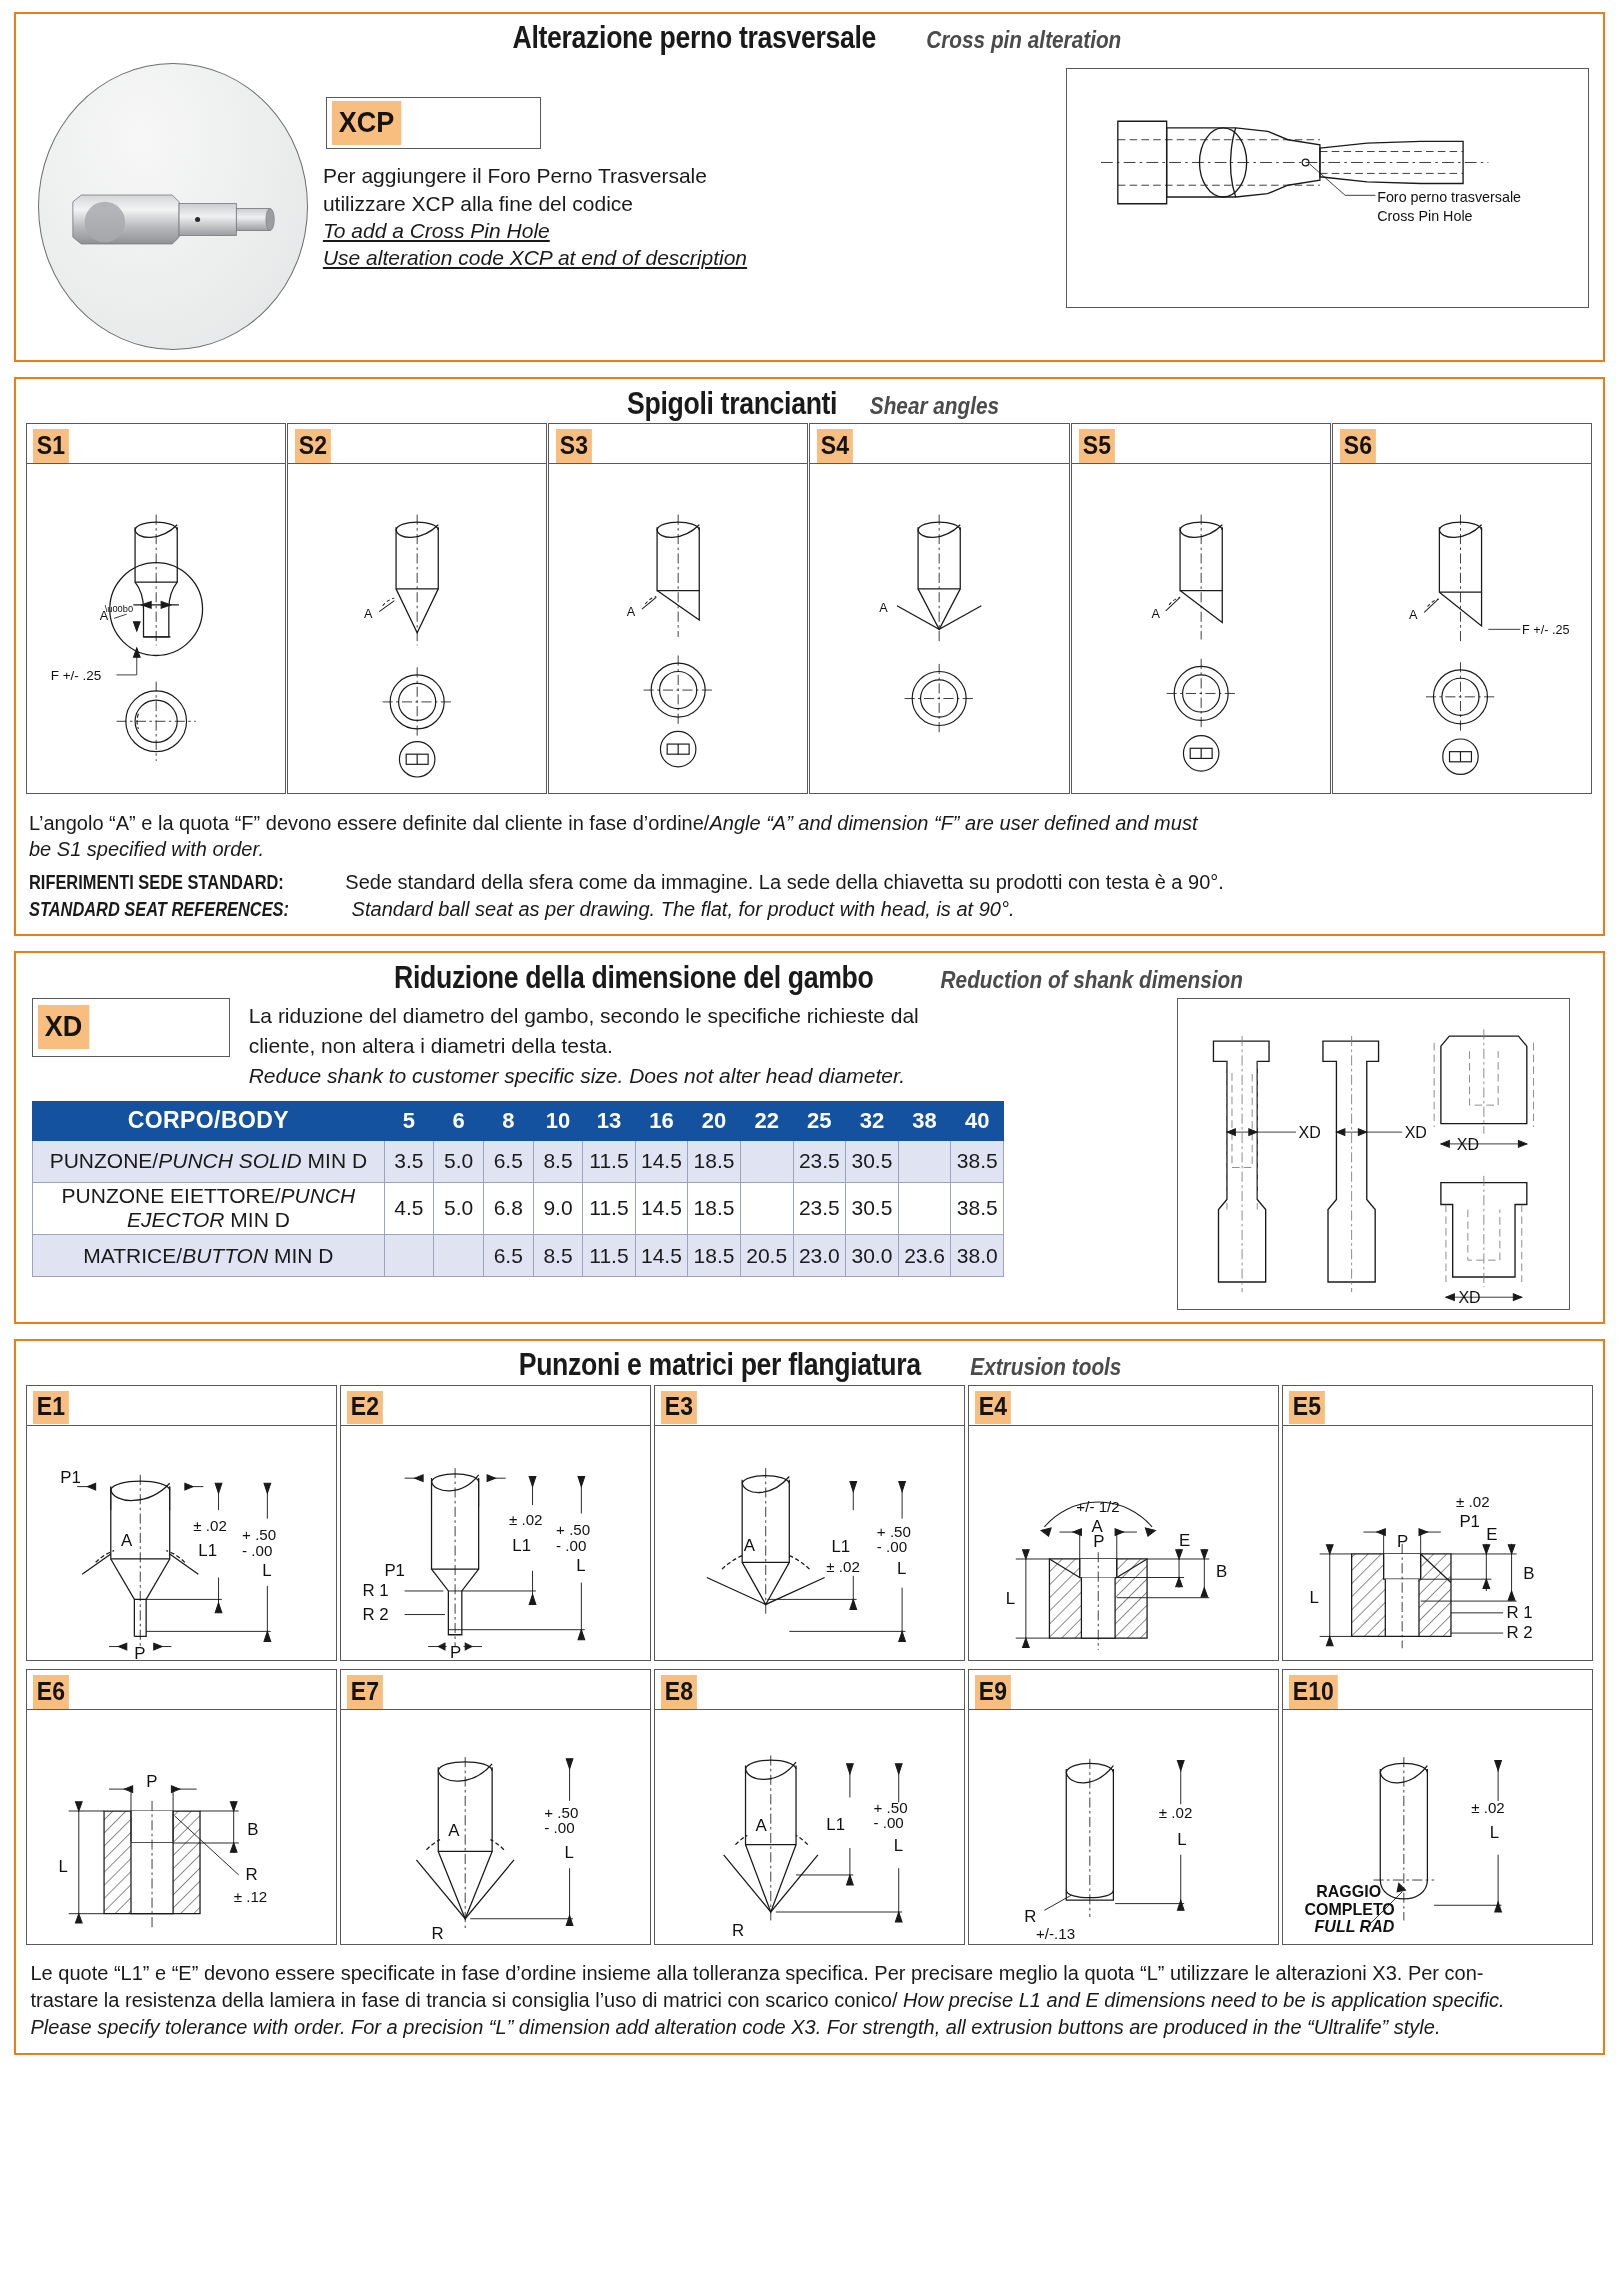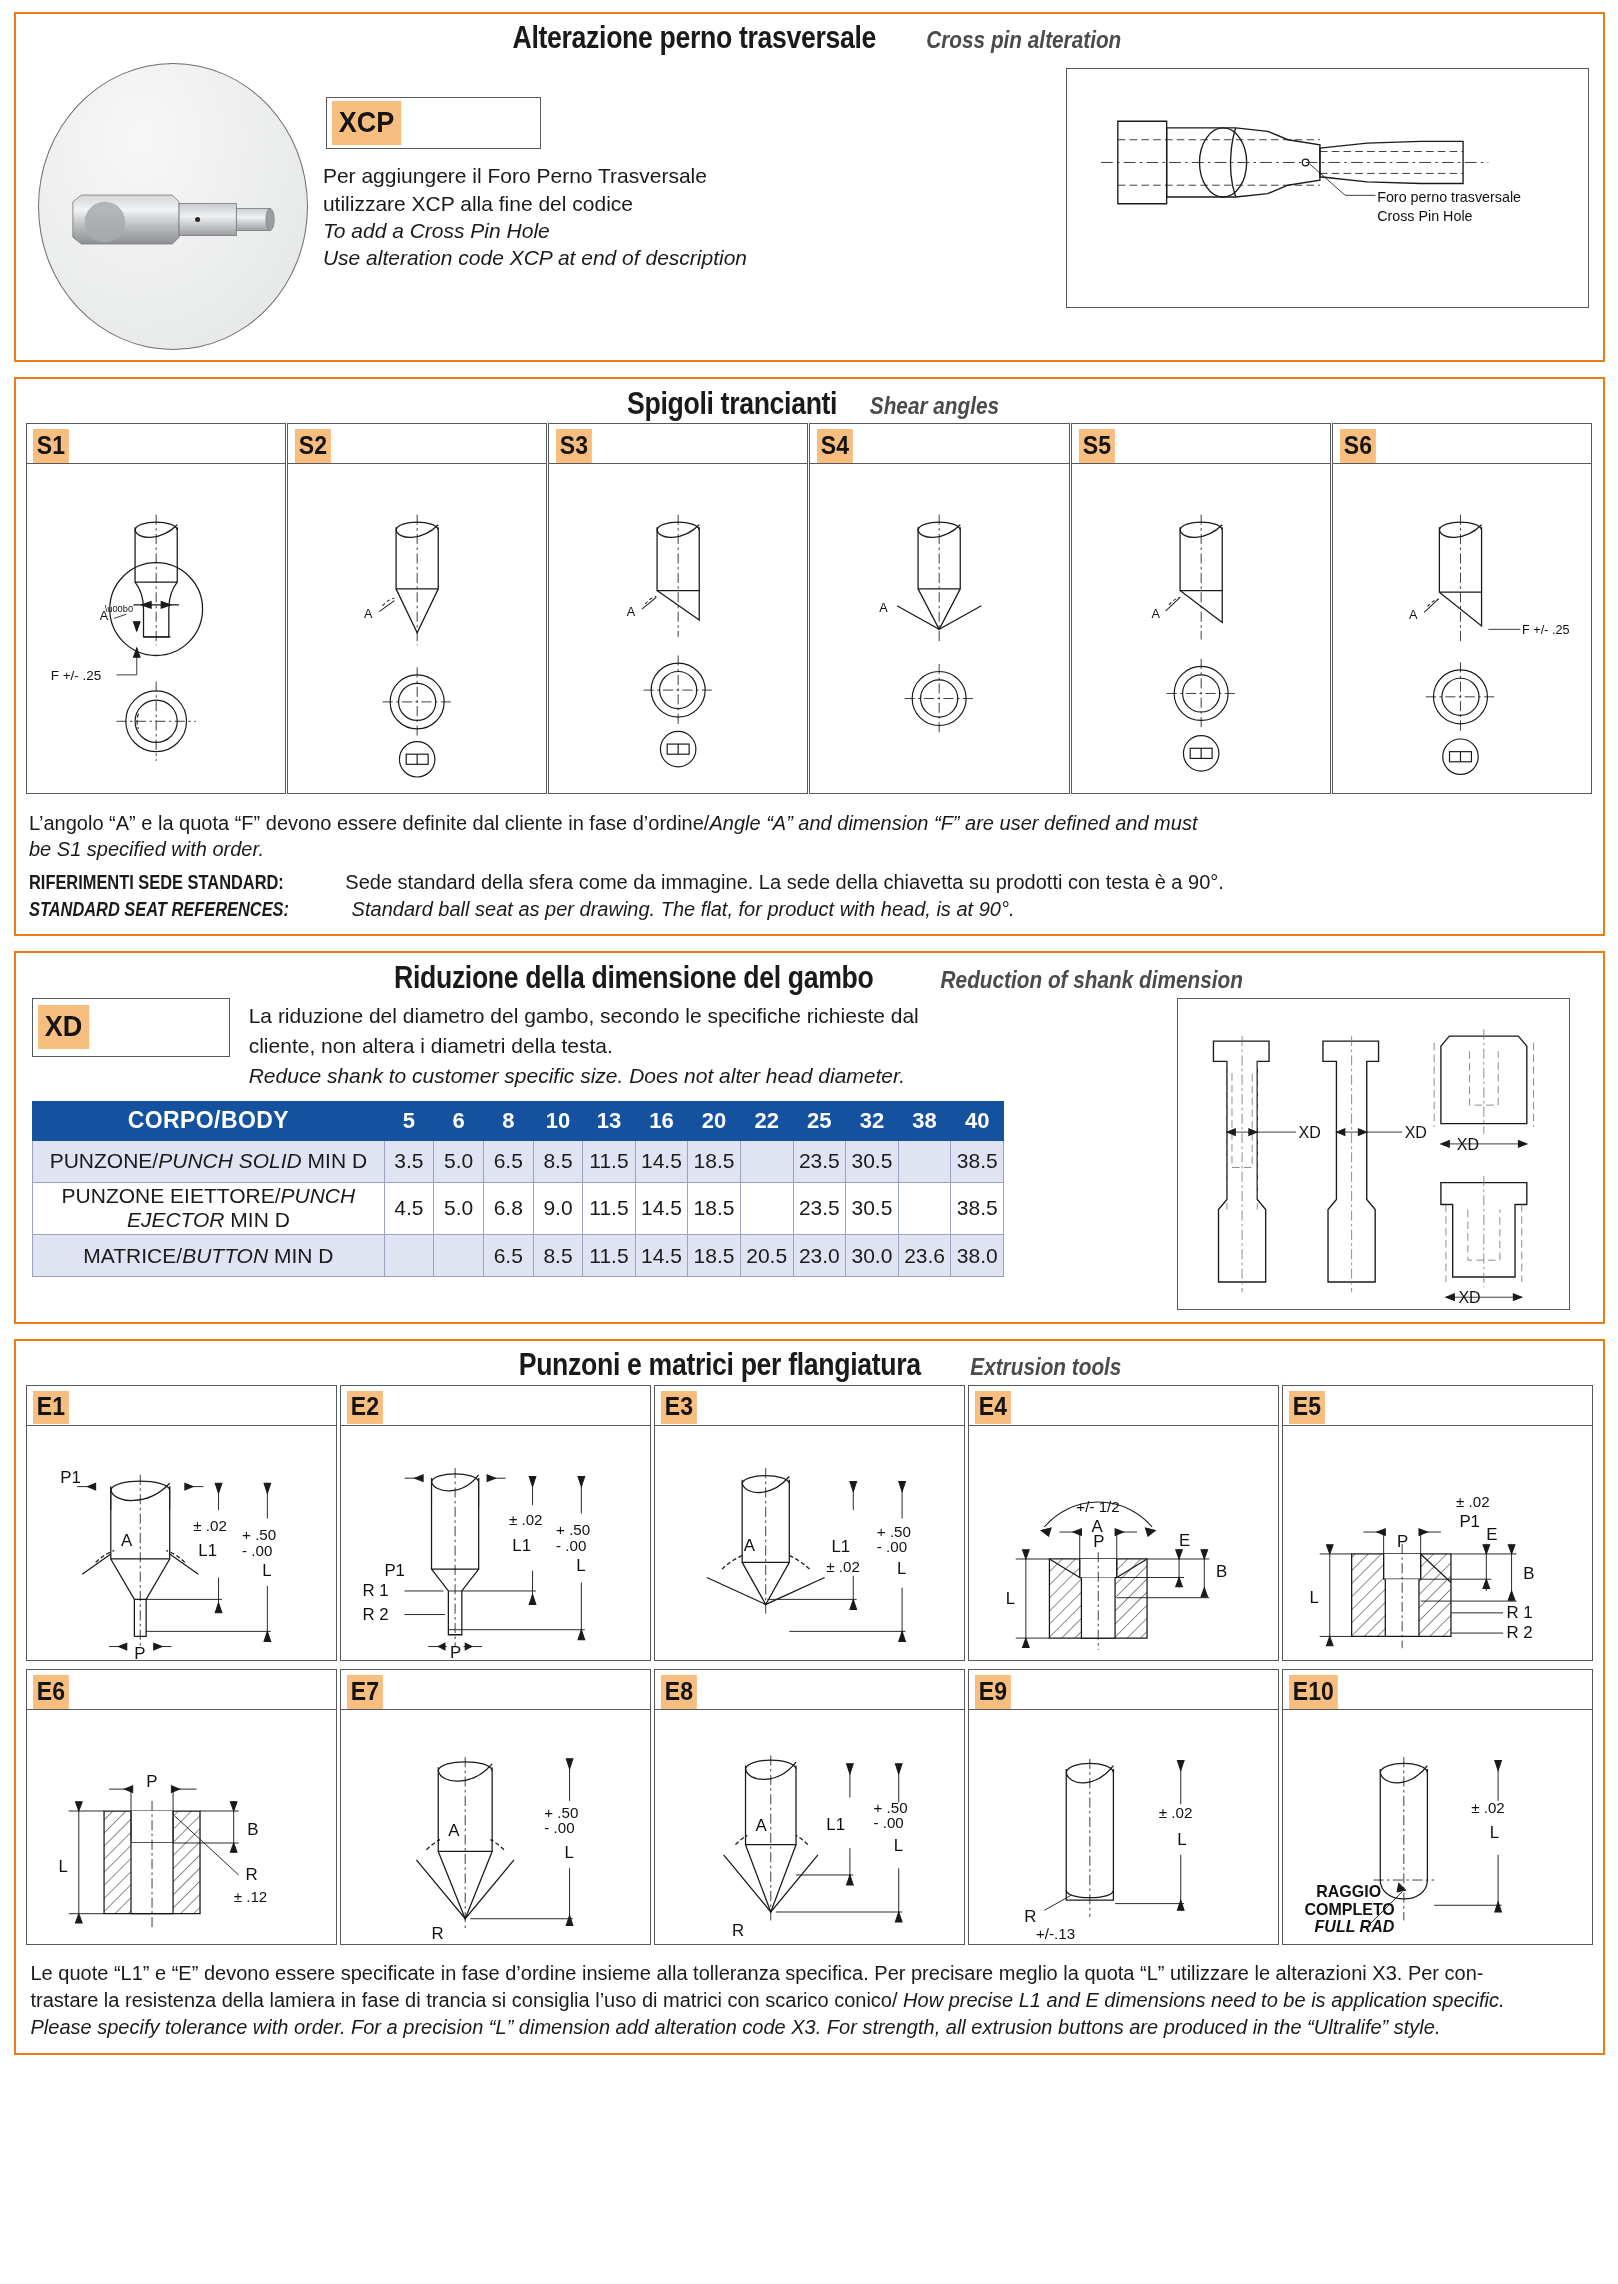--- a/index.html
+++ b/index.html
@@ -53,21 +53,21 @@
   .photo-wrap { width:299px; flex:0 0 299px; display:flex; justify-content:center; }
   .photo {
     width:270px; height:287px; border-radius:50%;
     background:radial-gradient(ellipse at 38% 26%, #f7f7f7 0%, #eceded 55%, #e3e4e5 100%);
     border:0.8px solid #6d6e70; position:relative; overflow:hidden;
   }
   .punch { position:absolute; left:32px; top:126px; width:206px; height:59px; }
   #sec-xcp .mid { flex:1 1 auto; padding-top:22px; }
   .xcp-box { width:215px; height:52px; margin:11.8px 0 13.5px 3.4px; }
   .body-it { font-size:21px; line-height:1.3; white-space:nowrap; }
-  .body-en { font-size:21px; line-height:1.3; font-style:italic; white-space:nowrap; }
+  .body-en { font-size:21px; line-height:1.3; font-style:italic; white-space:nowrap;text-decoration:underline; }
   .draw-panel { border:0.8px solid #58595b; background:#fff; }
 
   
   .s-grid { display:flex; gap:1px; padding:0 10px 6.7px 10px; }
   .s-cell { flex:1 1 0; border:0.8px solid #58595b; }
   .s-head { border-bottom:0.8px solid #58595b; padding:5px 0 6.7px 6.7px; height:40px; }
   .s-chip {
     background:#F7BE7F; color:#141414; font-weight:bold; font-size:25px;
     line-height:1; padding:3.4px 4.2px 5px 4.2px; display:inline-block;
     transform:scaleX(.92); transform-origin:left center;

